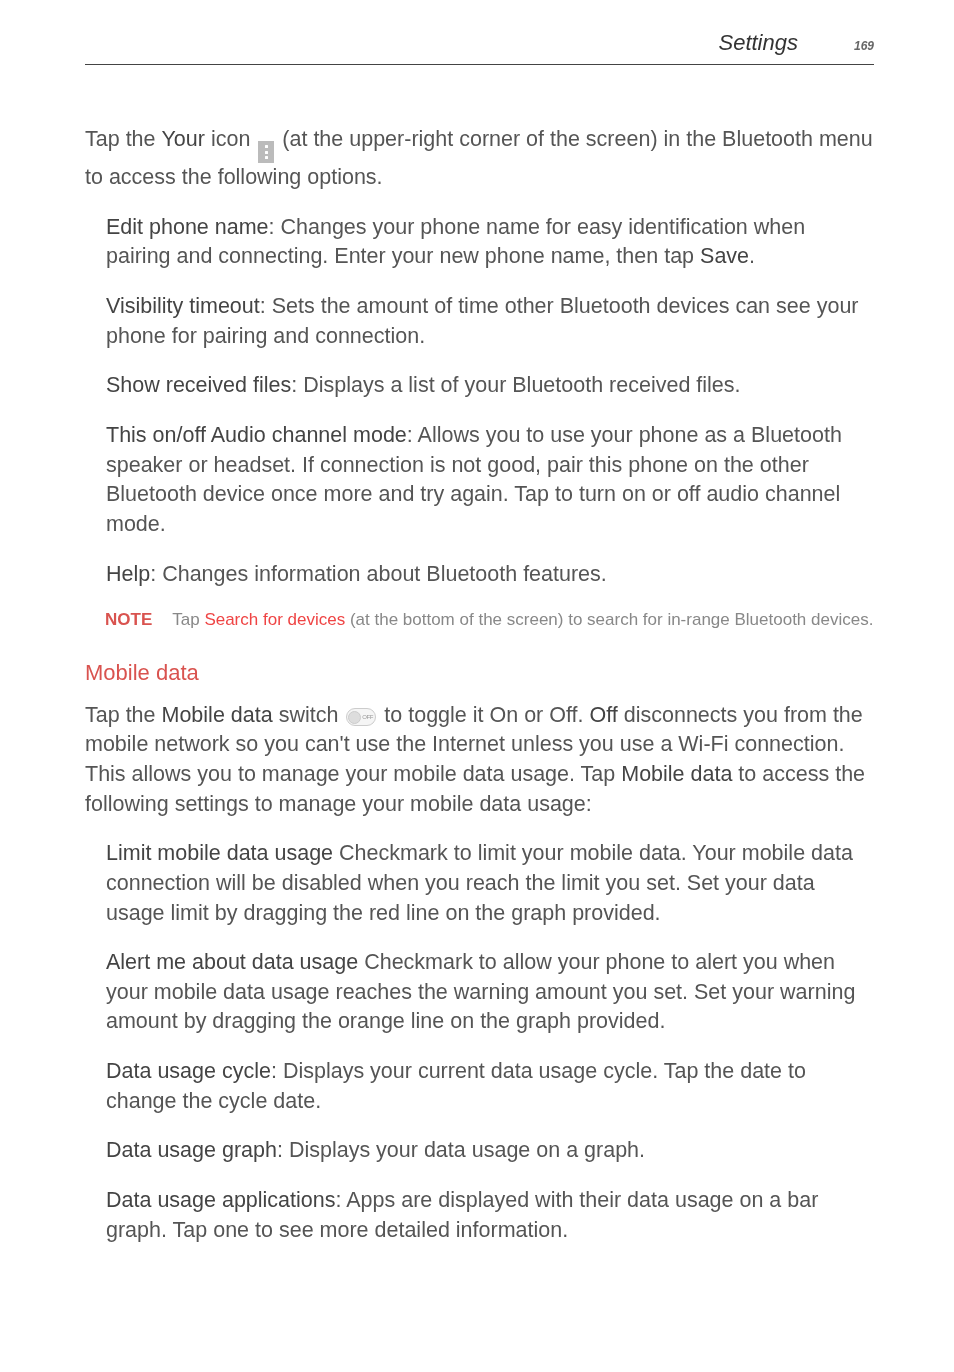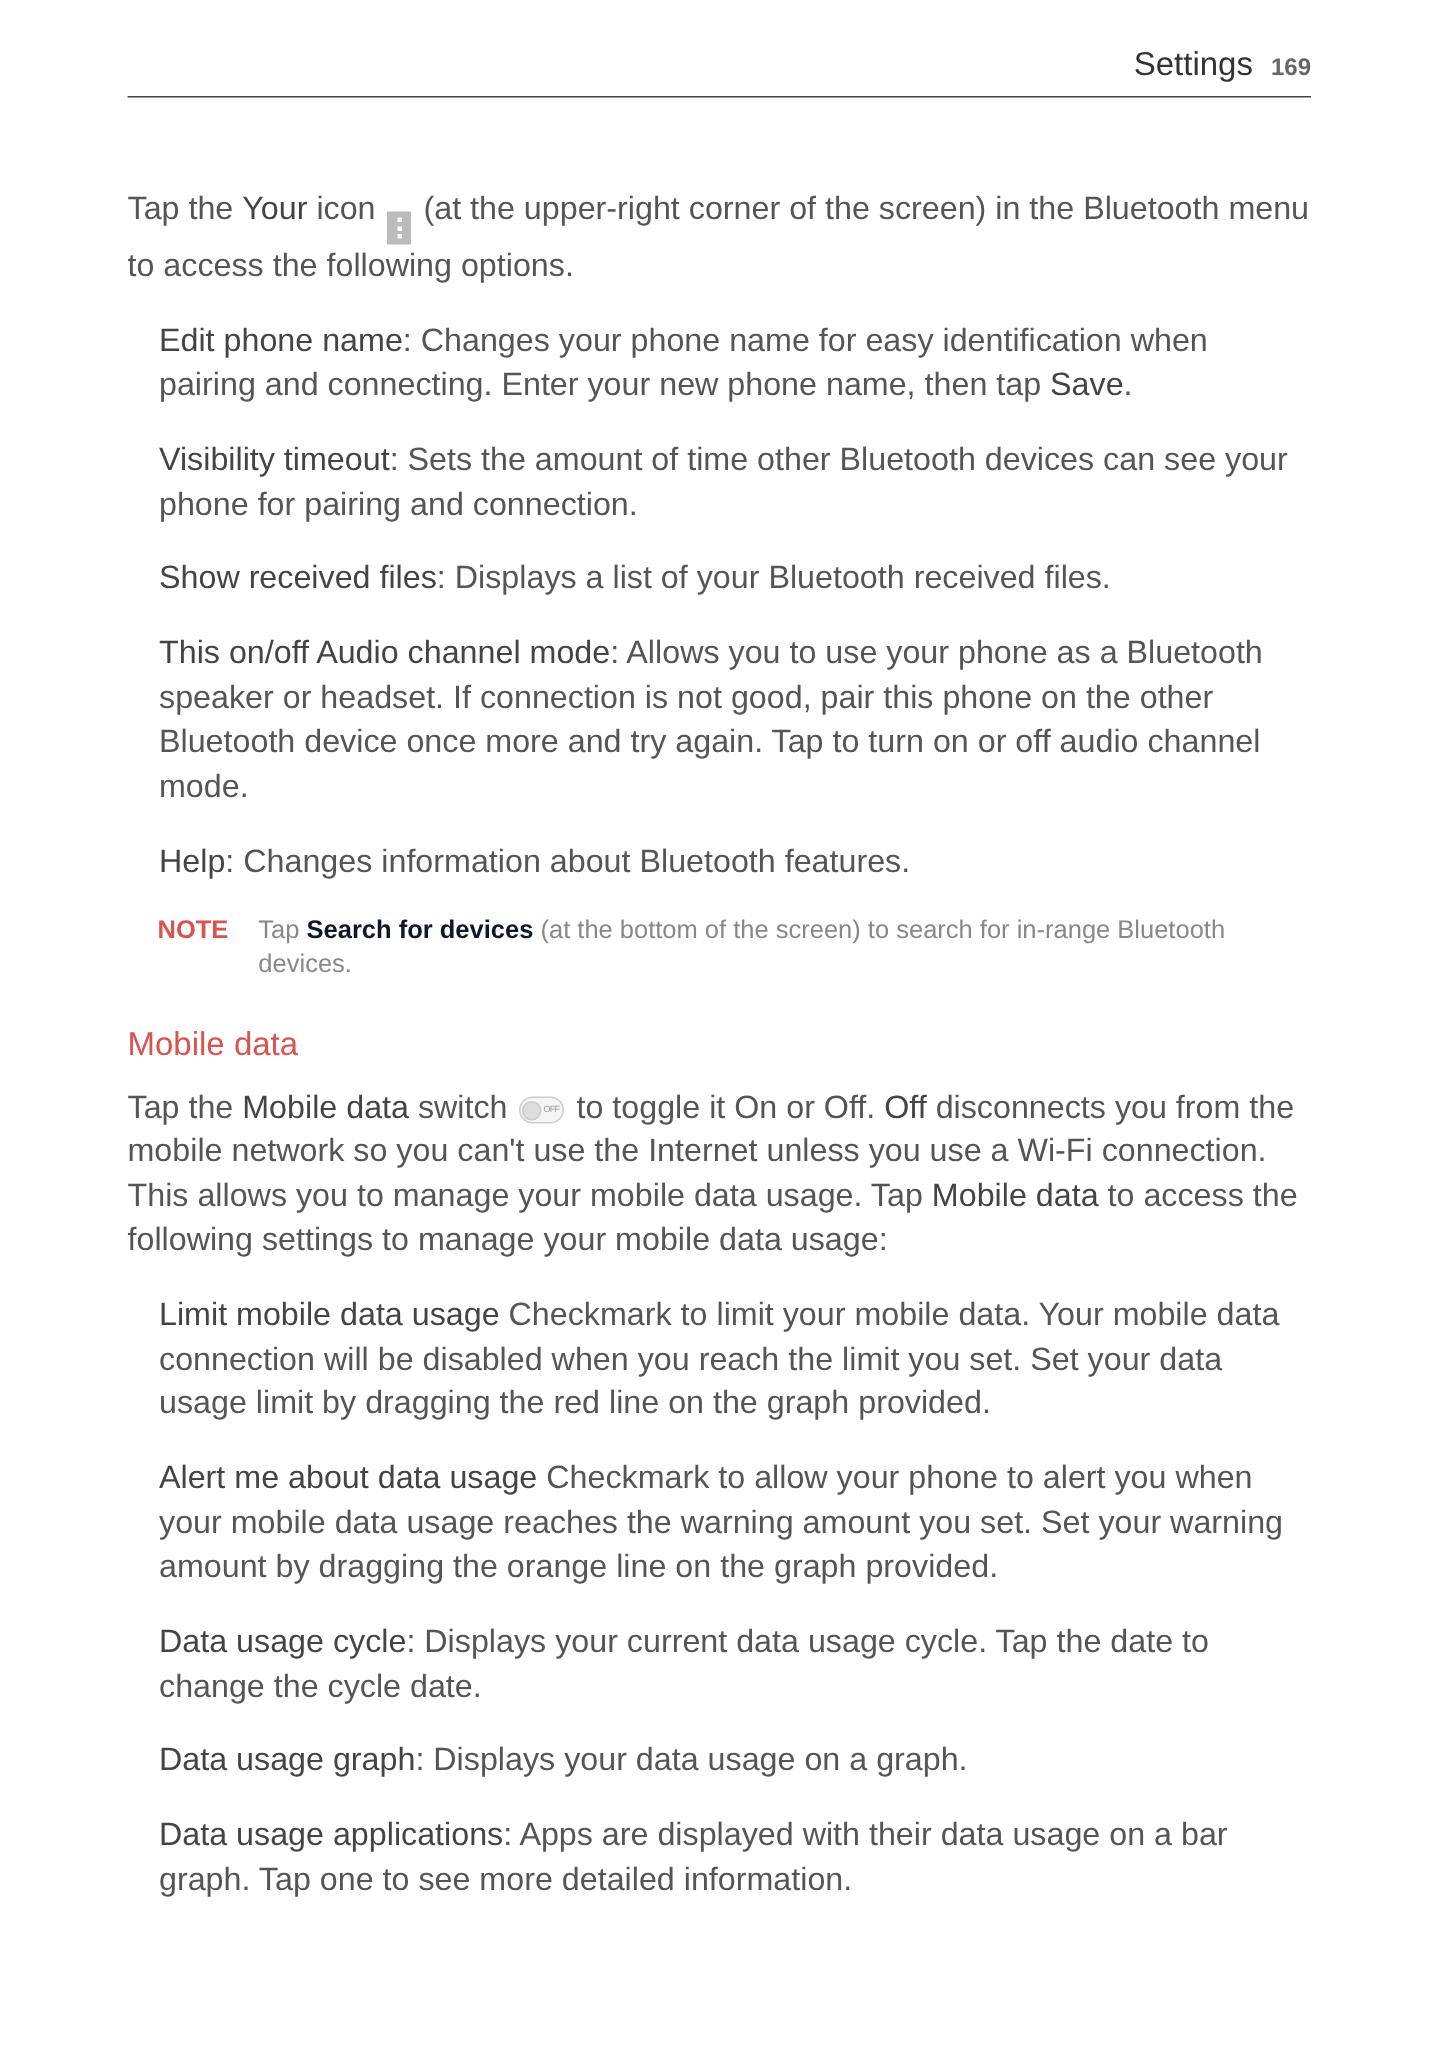--- a/index.html
+++ b/index.html
@@ -14,31 +14,33 @@
       line-height: 1.38;
       font-weight: 300;
     }
     .header {
       display: flex;
       justify-content: flex-end;
       align-items: baseline;
       border-bottom: 1px solid #444;
       padding-bottom: 6px;
       margin-bottom: 60px;
+      font-style: italic;
     }
     .header-title {
       color: #333;
       font-weight: 400;
       font-size: 22px;
       margin-right: 12px;
     }
     .page-num {
       color: #666;
-      font-size: 16px;
+      font-size: 12px;
       font-weight: 600;
+      margin-left: 44px;
     }
     .para {
       margin-bottom: 20px;
     }
     .indent {
       margin-left: 21px;
     }
     .bold { color: #444; font-weight: 500; }
     .menu-icon {
       display: inline-flex;
@@ -91,21 +93,21 @@
       margin-bottom: 26px;
       font-size: 17px;
       line-height: 1.35;
     }
     .note-label {
       color: #D9534F;
       font-weight: 600;
       flex-shrink: 0;
     }
     .note-text { color: #888; }
-    .note-text .bold { color: #0f172a; font-weight: 700; }
+    .note-text .bold { color: #ef4444; font-weight: 400; }
     .section-title {
       color: #D9534F;
       font-size: 22px;
       font-weight: 400;
       margin-bottom: 12px;
     }
   </style>
 </head>
 <body>
 

